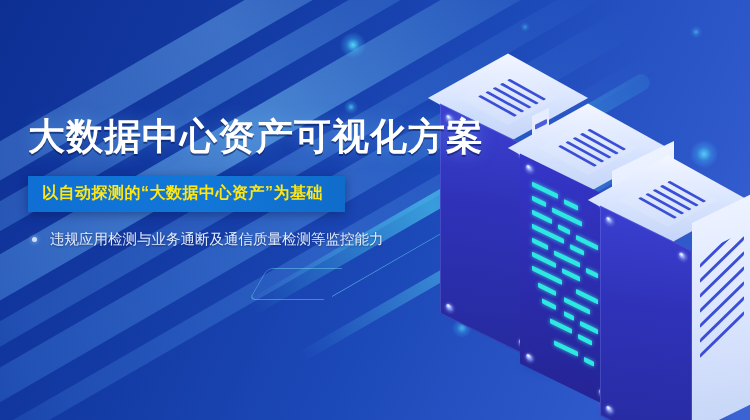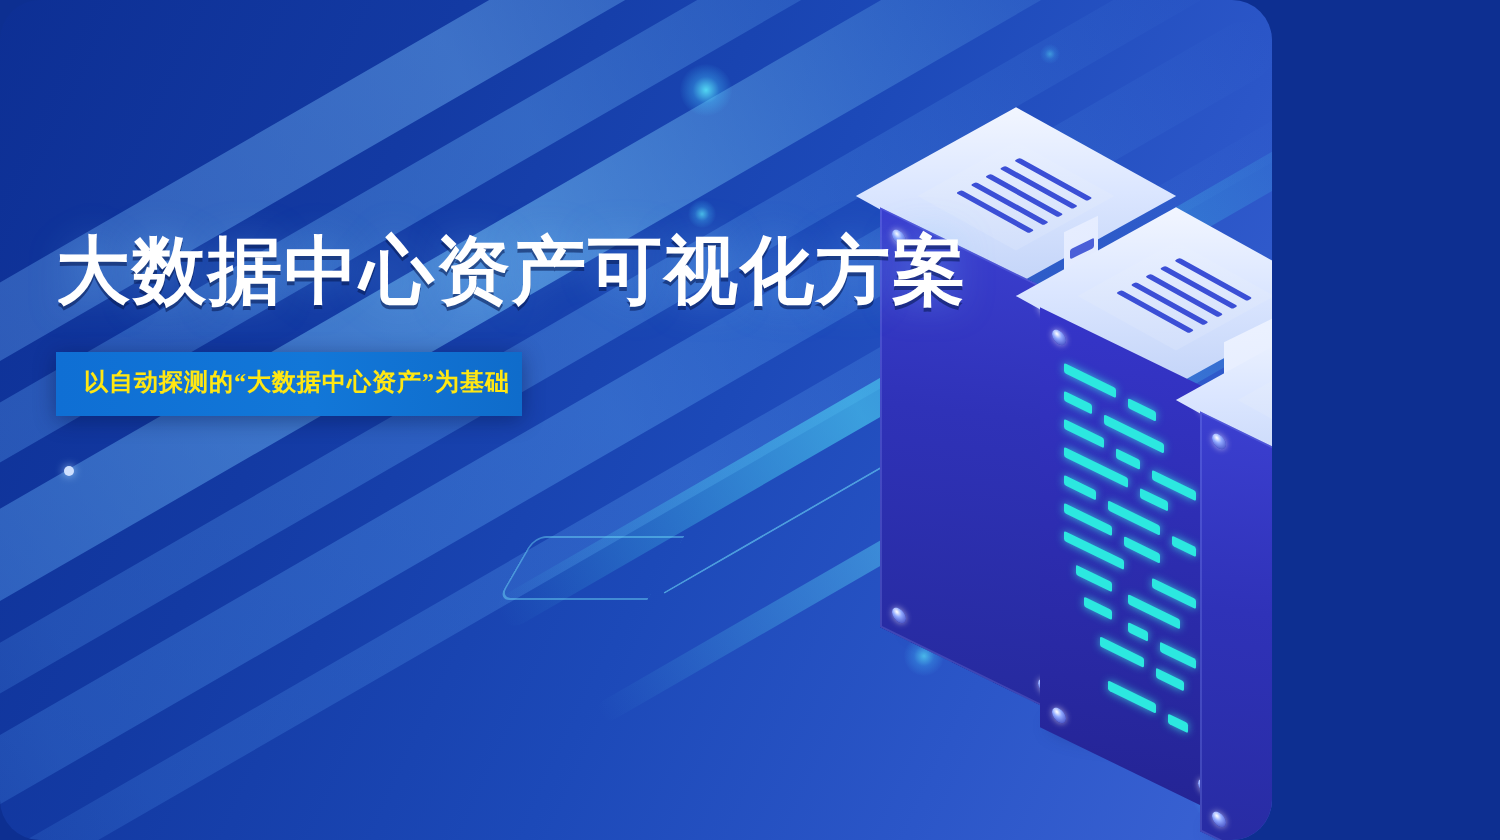--- a/index.html
+++ b/index.html
@@ -1,20 +1,19 @@
 <!DOCTYPE html>
 <html><head>
 <meta charset="utf-8">
 <style>
   html,body{margin:0;padding:0;background:#0d2f91;}
   #banner{
-    position:relative;width:636px;height:420px;overflow:hidden;
-    font-family:Liberation Serif, serif;
+    position:relative;width:750px;height:420px;overflow:hidden;
+    font-family:Liberation Sans, sans-serif;
     background:linear-gradient(115deg,#0d2f94 0%,#133aa3 28%,#1c49b8 55%,#2b56c8 78%,#3b63d4 100%);
-    border-radius:20px;
   }
 
   
   .bg-layer{position:absolute;inset:0;pointer-events:none;}
 
   .streaks{position:absolute;left:-80px;bottom:-160px;width:980px;height:640px;
            transform:rotate(-30deg);transform-origin:left bottom;}
   .streak{position:absolute;left:0;border-radius:40px;}
 
   .glow{position:absolute;border-radius:50%;
@@ -25,23 +24,23 @@
   
   .text-col{position:absolute;left:28px;top:118px;width:420px;}
 
   .headline{
     font-size:37px;font-weight:700;color:#ffffff;letter-spacing:1px;line-height:1;
     margin:0 0 0 0;white-space:nowrap;
     text-shadow:0 2px 0 rgba(6,24,80,.55),0 0 18px rgba(120,200,255,.35);
   }
 
   .badge{
-    display:inline-block;margin-top:21px;padding:7px 6px 8px 14px;
+    display:inline-block;margin-top:21px;padding:7px 22px 8px 14px;
     background:linear-gradient(90deg,#0f6fd4 0%,#1277d8 55%,#0f6ccb 100%);
-    color:#ffe712;font-size:12px;font-weight:700;letter-spacing:.5px;white-space:nowrap;
+    color:#ffe712;font-size:16px;font-weight:700;letter-spacing:.5px;white-space:nowrap;
     box-shadow:0 2px 10px rgba(4,20,70,.45);
     text-align:right;
   }
 
   .bullets{list-style:none;margin:19px 0 0 0;padding:0;}
   .bullets li{
     position:relative;padding-left:22px;margin-bottom:16px;
     color:#e3ecff;font-size:14.5px;line-height:1.2;white-space:nowrap;
     text-shadow:0 1px 2px rgba(5,20,70,.5);
   }
@@ -266,18 +265,19 @@
 
   <div class="text-col">
 
     <h1 class="headline">大数据中心资产可视化方案</h1>
 
     <div class="badge">以自动探测的“大数据中心资产”为基础</div>
 
     <ul class="bullets">
       <li>
         <span class="dot"></span>
+        <span>违规应用检测与业务通断及通信质量检测等监控能力</span>
       </li>
     </ul>
 
   </div>
 
 </div>
 
 </body></html>

